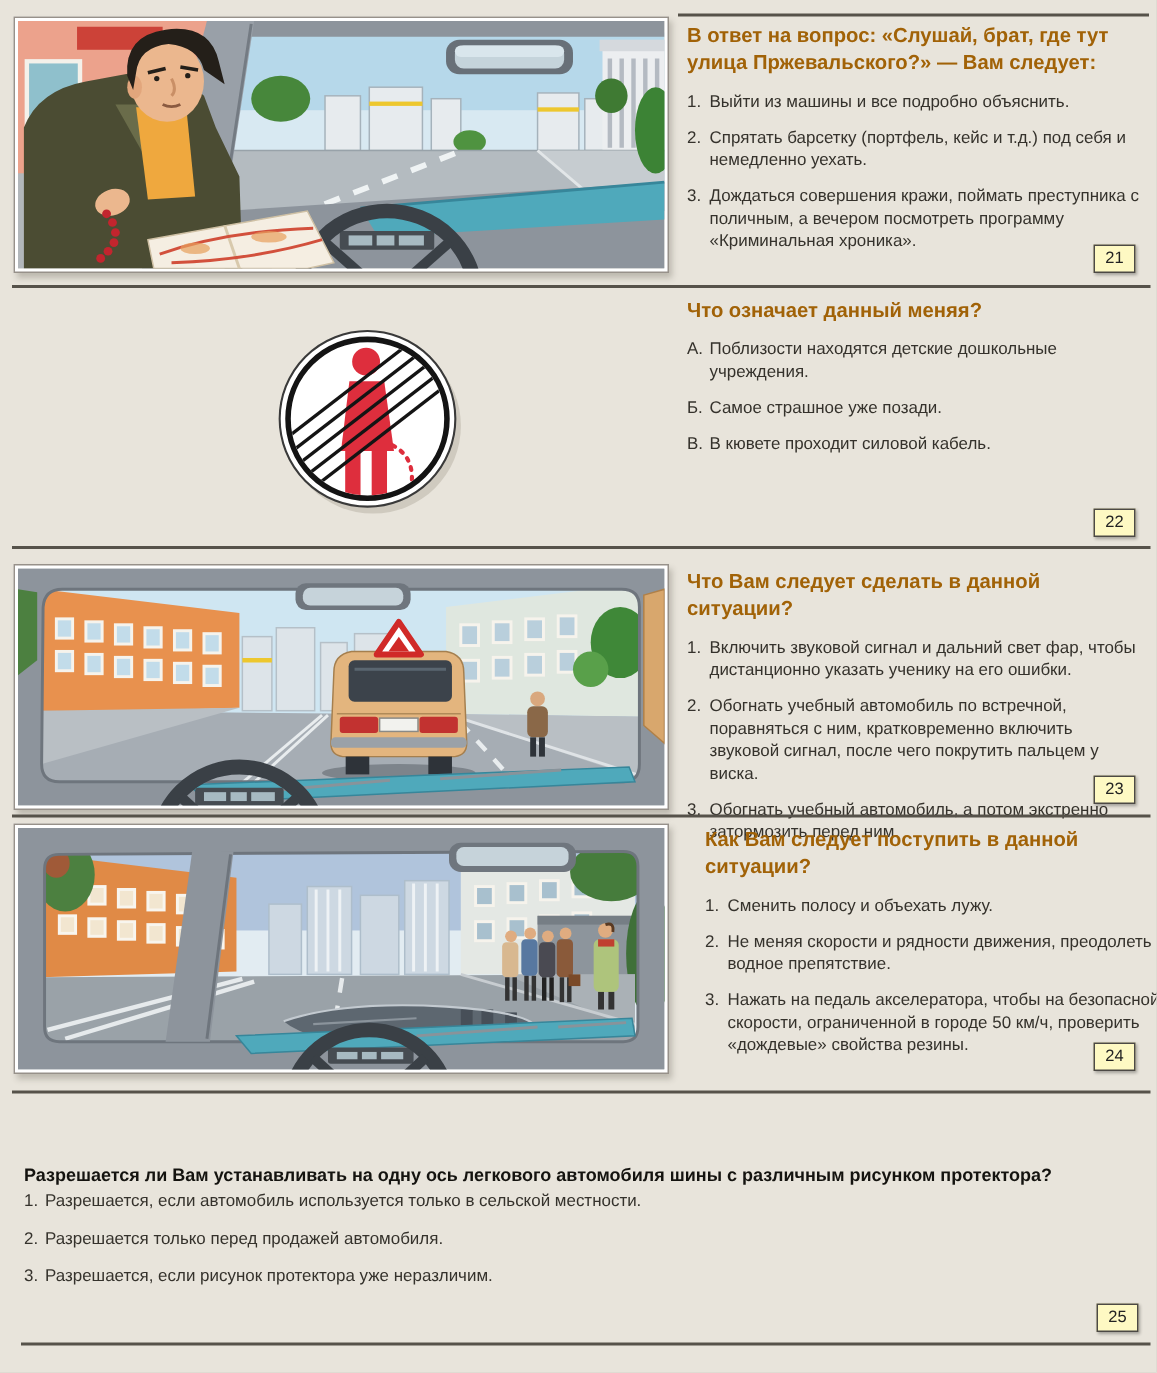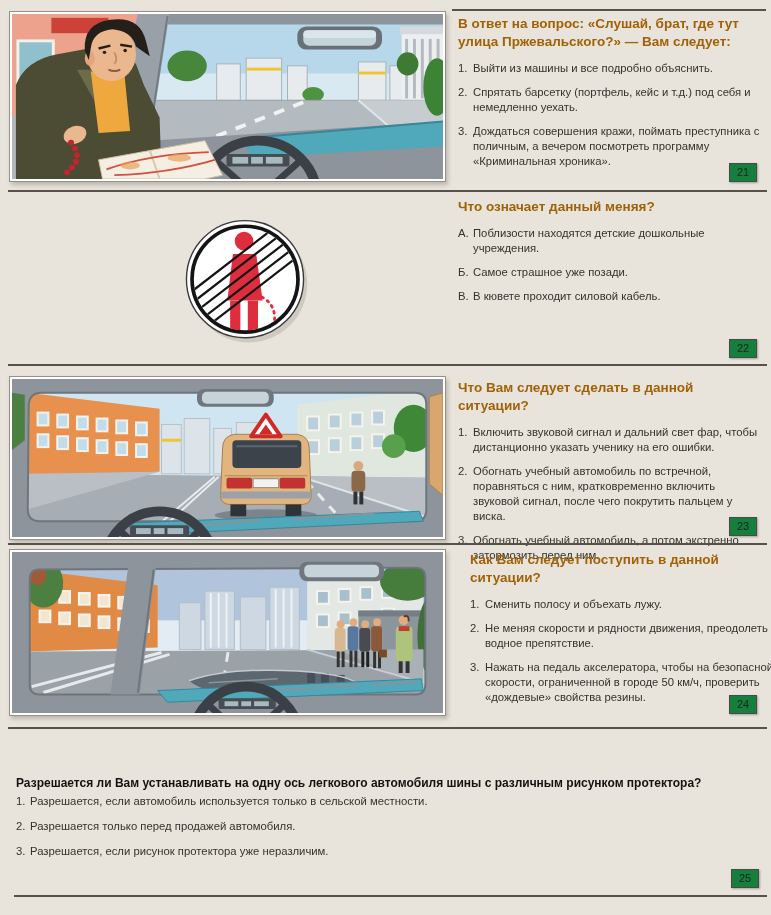--- a/index.html
+++ b/index.html
@@ -15,21 +15,21 @@
     box-shadow:2px 3px 4px rgba(60,55,45,.25);
   }
   .illus svg{display:block;}
   .sign-wrap{position:absolute;left:166px;top:213px;width:158px;height:138px;}
   .qcol{position:absolute;left:458px;width:304px;}
   .qtitle{font-size:13.5px;font-weight:bold;line-height:1.32;color:#a16207;margin:0 0 10px 0;}
   .opt{display:flex;margin-bottom:9px;font-size:11.3px;line-height:1.33;color:#35322c;}
   .onum{flex:0 0 15px;}
   .otext{flex:1;}
   .badge{
-    position:absolute;width:26px;height:17px;background:#15803d;border:1px solid #4c4945;
+    position:absolute;width:26px;height:17px;background:#fef9c3;border:1px solid #4c4945;
     box-shadow:1px 1px 2px rgba(0,0,0,.3);font-size:11px;line-height:17px;text-align:center;color:#222;
   }
   .q25-title{position:absolute;left:16px;top:764px;width:748px;font-size:12px;font-weight:bold;color:#14130f;}
   .q25-opt{position:absolute;left:16px;width:740px;display:flex;font-size:11.3px;color:#35322c;}
   .q25-opt .onum{flex:0 0 14px;}
 </style>
 </head>
 <body>
 
 <div class="page">

